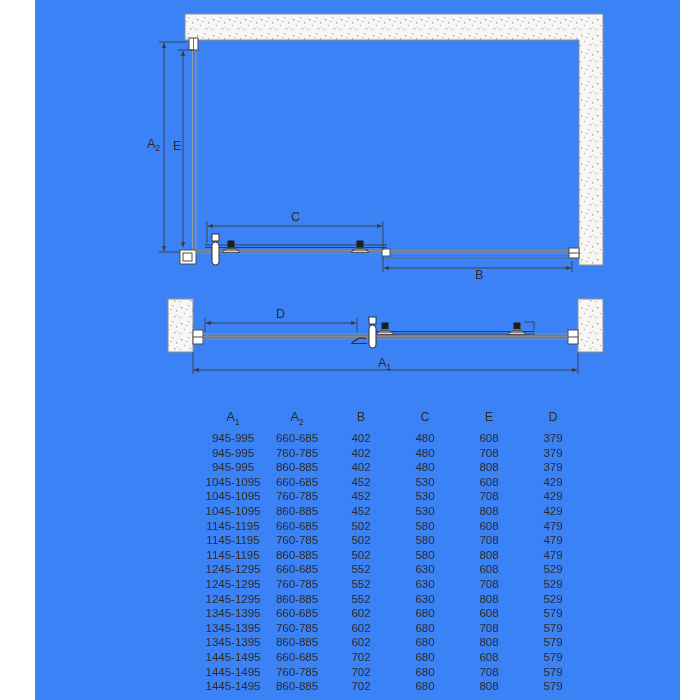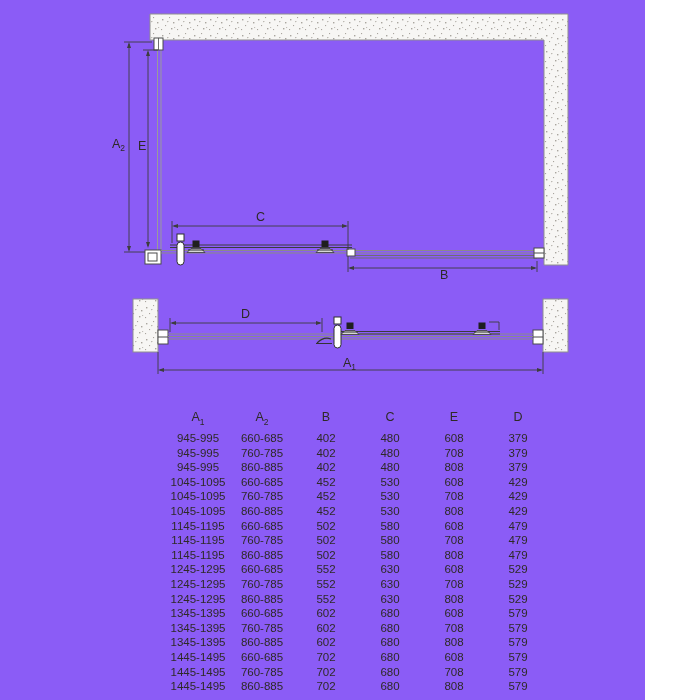--- a/index.html
+++ b/index.html
@@ -1,18 +1,18 @@
 <!DOCTYPE html>
 <html><head>
 <meta charset="utf-8">
 <style>
   html,body{margin:0;padding:0;background:#ffffff;}
   #screen{
-    position:relative;width:645px;height:700px;background:#8b5cf6;overflow:hidden;
-    font-family:"Liberation Sans", sans-serif;color:#2e2a26;
+    position:relative;width:645px;height:700px;background:#3b82f6;overflow:hidden;
+    font-family:"Liberation Sans", sans-serif;color:#2e2a26;margin-left:35px;
   }
   #drawing{position:absolute;left:0;top:0;}
   .dim-text{font-family:"Liberation Sans",sans-serif;font-size:12.5px;fill:#2e2a26;}
   .dim-sub{font-size:8.5px;}
   #spec-table-wrap{position:absolute;left:166px;top:407px;width:384px;}
   table{border-collapse:collapse;table-layout:fixed;width:384px;}
   th,td{width:64px;padding:0;text-align:center;font-weight:normal;
         white-space:nowrap;overflow:visible;}
   th{height:21px;font-size:12.5px;vertical-align:top;padding-top:3px;color:#2e2a26;}
   th sub{font-size:8.5px;}

